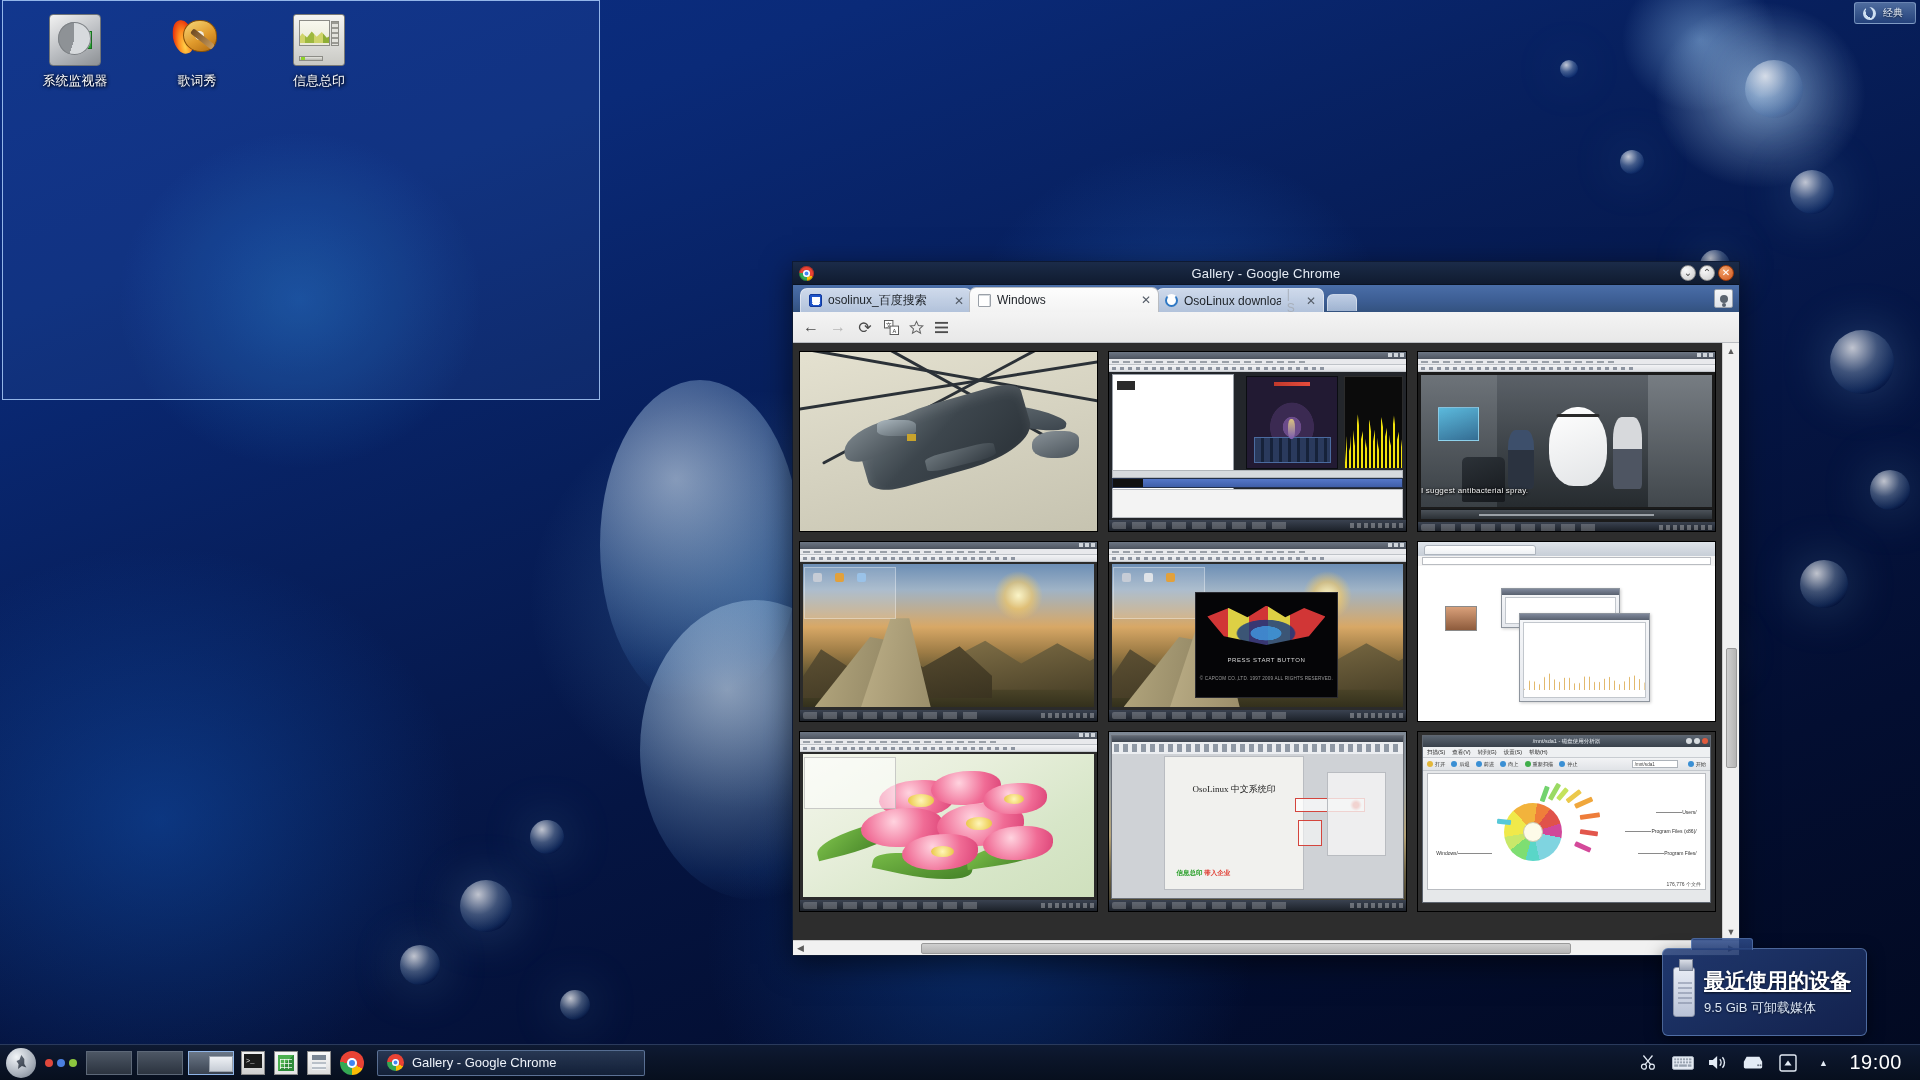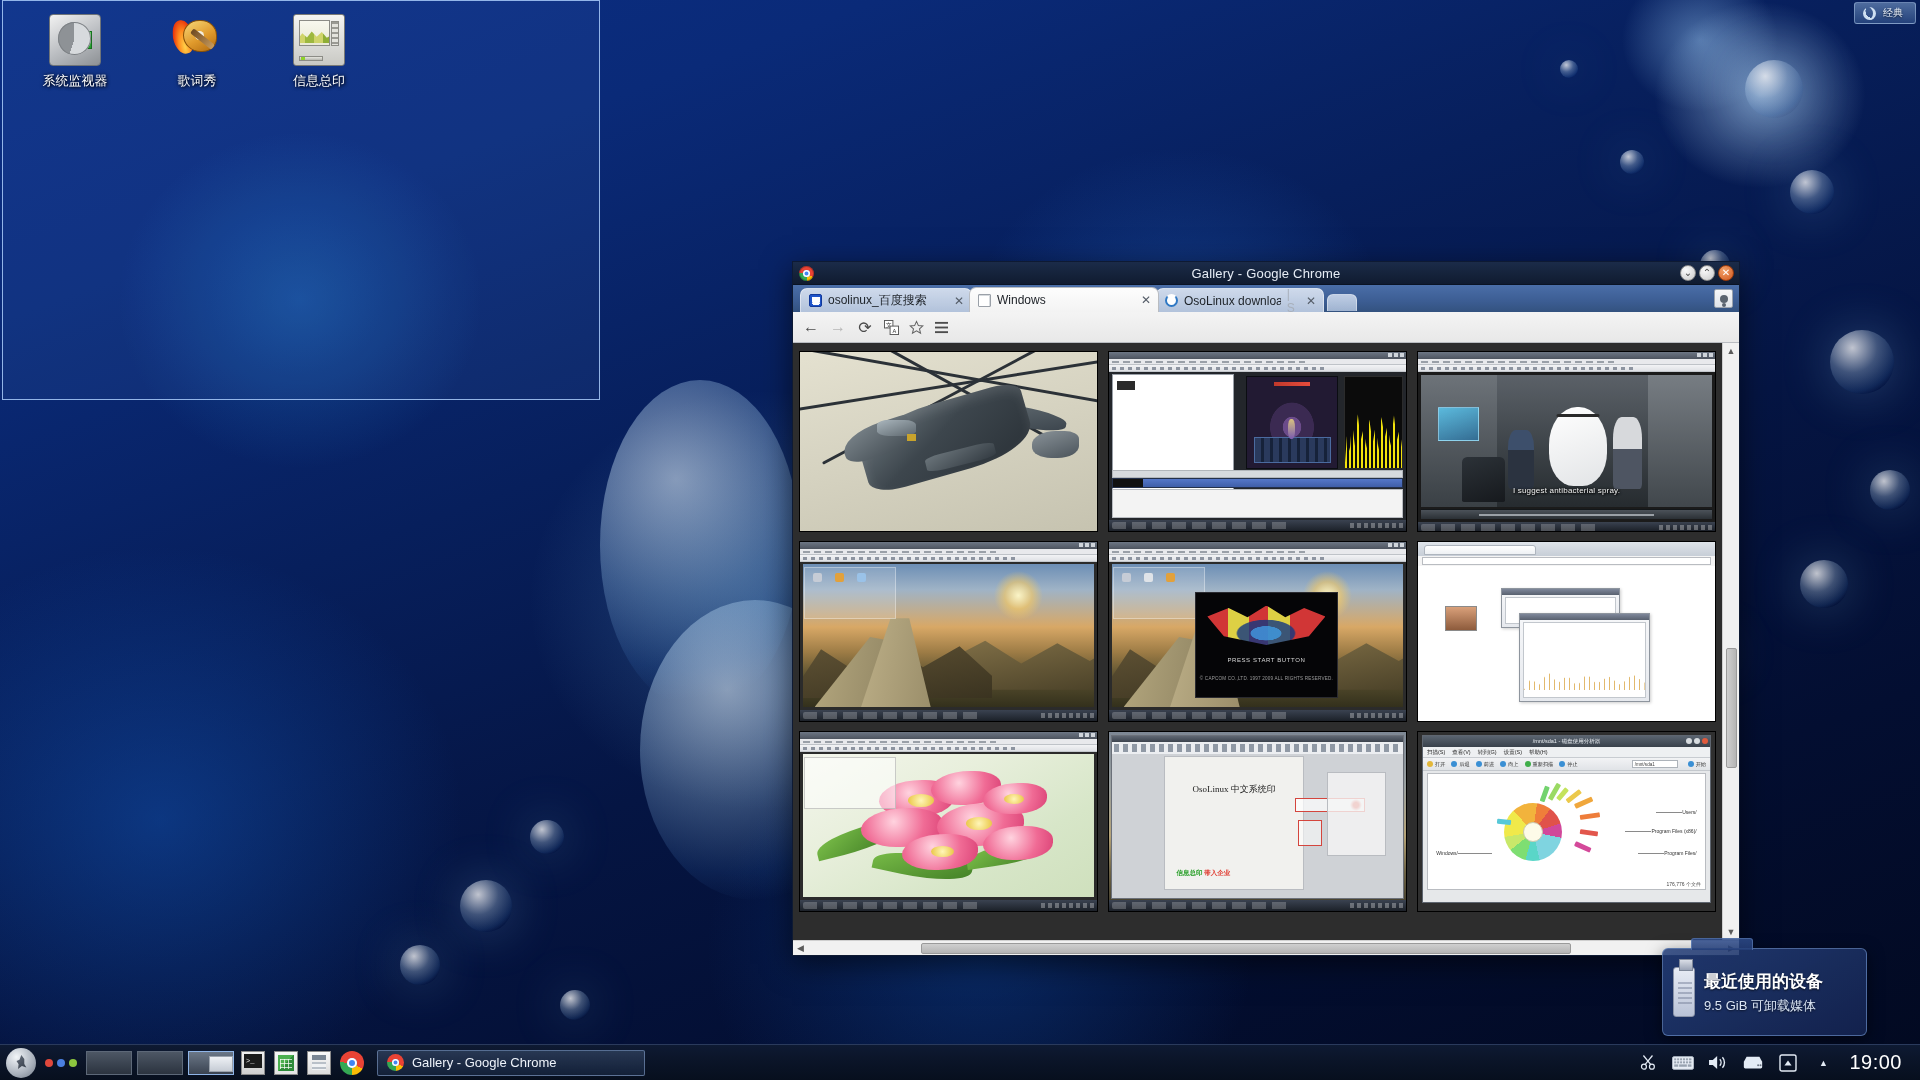--- a/index.html
+++ b/index.html
@@ -396,21 +396,21 @@
     position:absolute; right:24%; top:32%; width:10%; height:54%;
     background:linear-gradient(180deg,#d7d9dc 0 44%, #4e5562 44% 100%);
     border-radius:30% 30% 8% 8%;
   }
   .t-vid .chair{
     position:absolute; left:14%; bottom:4%; width:15%; height:34%;
     background:linear-gradient(160deg,#2c3238,#16191d); border-radius:12% 12% 4% 4%;
   }
   .t-vid .sub{
     position:absolute; left:0; right:0; bottom:9%;
-    text-align:center; font-size:8px; color:#f2f2f2;
+    font-size:8px; color:#f2f2f2;
     text-shadow:0 0 3px #000, 1px 1px 2px #000;
     letter-spacing:.2px;
   }
   .t-vid .ctrl{
     position:absolute; left:3px; right:3px; bottom:12px; height:10px;
     background:linear-gradient(180deg,#4b5259,#2b3035); border-top:1px solid #13171a;
   }
   .t-vid .ctrl:before{
     content:""; position:absolute; left:20%; top:4px; width:60%; height:2px; background:#9aa0a6;
   }
@@ -676,21 +676,21 @@
   }
   #notification .usb:before{
     content:""; position:absolute; left:5px; top:-9px; width:12px; height:10px;
     background:linear-gradient(180deg,#d9dde6,#9aa3b6); border:1px solid #7e8799;
   }
   #notification .usb:after{
     content:""; position:absolute; left:4px; top:14px; width:14px; height:24px;
     background:repeating-linear-gradient(180deg, rgba(120,130,155,.5) 0 2px, transparent 2px 5px);
   }
   #notification .ntext{ display:flex; flex-direction:column; gap:4px; }
-  #notification .nt1{ font-size:17px; font-weight:bold; color:#ffffff; text-shadow:0 1px 2px rgba(0,0,0,.7); }
+  #notification .nt1{ font-size:21px; font-weight:bold; color:#ffffff; text-shadow:0 1px 2px rgba(0,0,0,.7);text-decoration:underline; }
   #notification .nt2{ font-size:13px; color:#dbe6f5; text-shadow:0 1px 2px rgba(0,0,0,.6); }
 
   
   #taskbar{
     position:absolute; left:0; bottom:0; width:1920px; height:36px;
     background:linear-gradient(180deg,#0e1a33 0%, #0b1529 40%, #070f1e 100%);
     border-top:1px solid #2a3a5c;
     display:flex; align-items:center; padding:0 6px; gap:5px;
   }
   #launcher{

